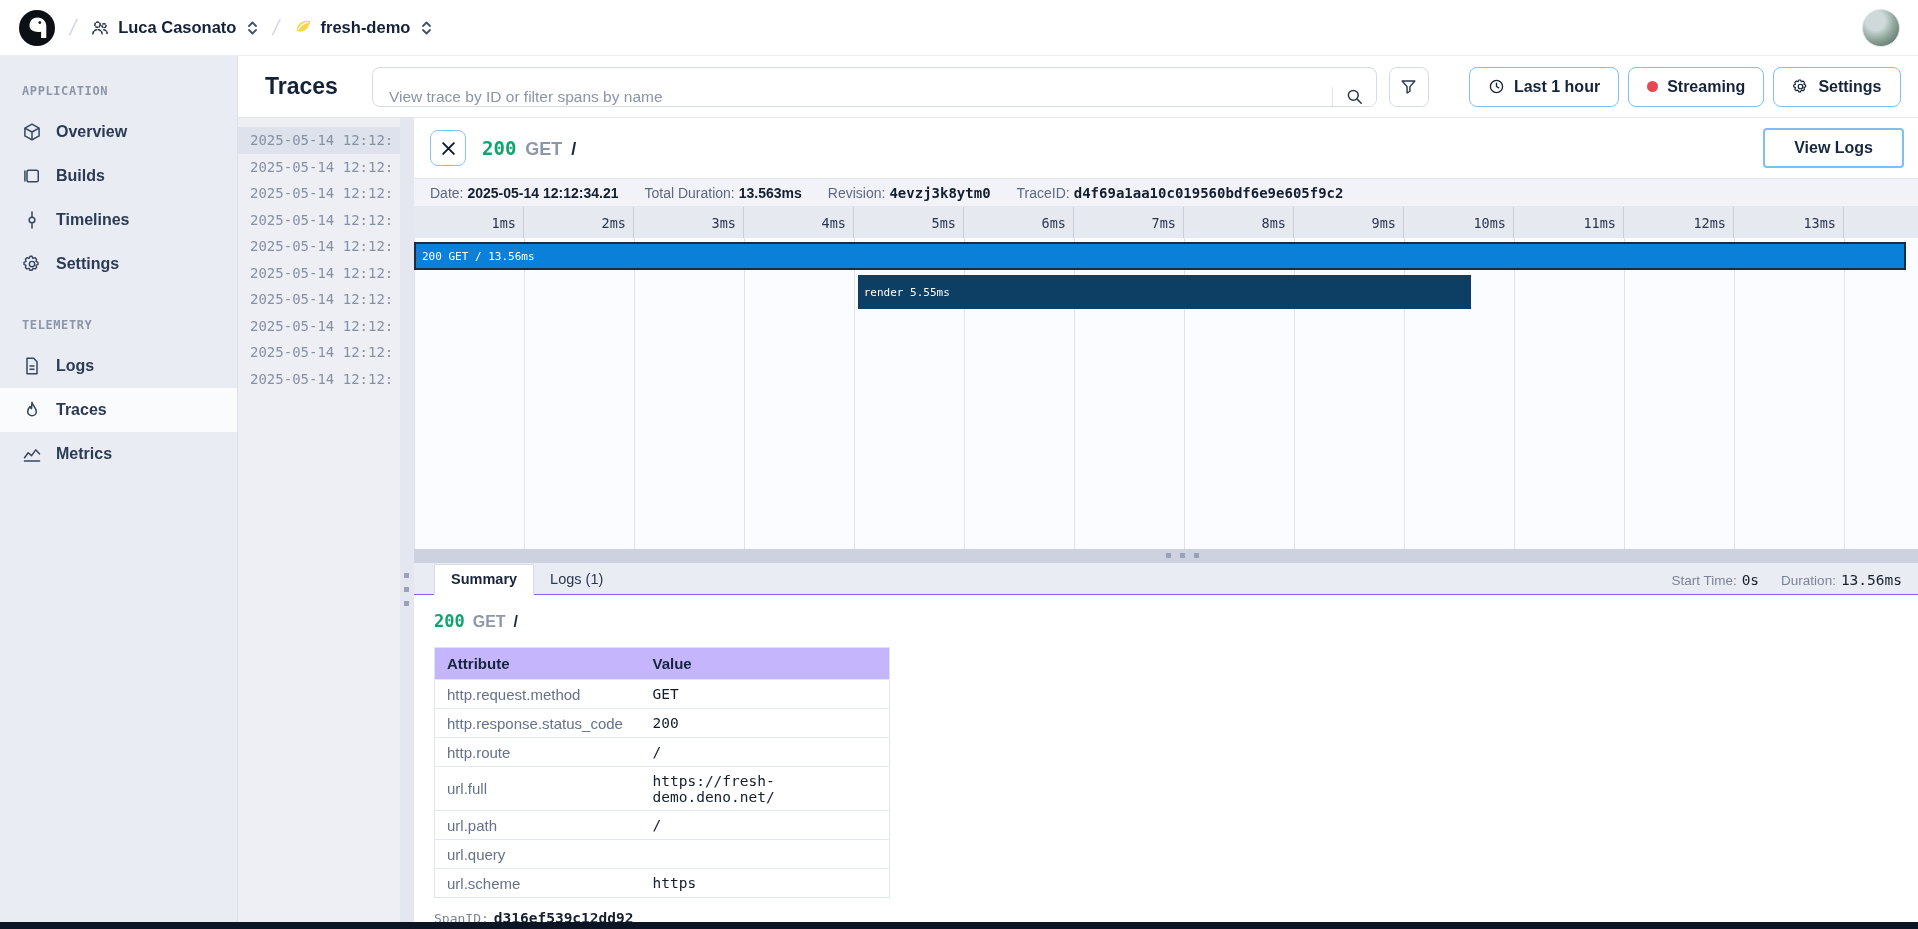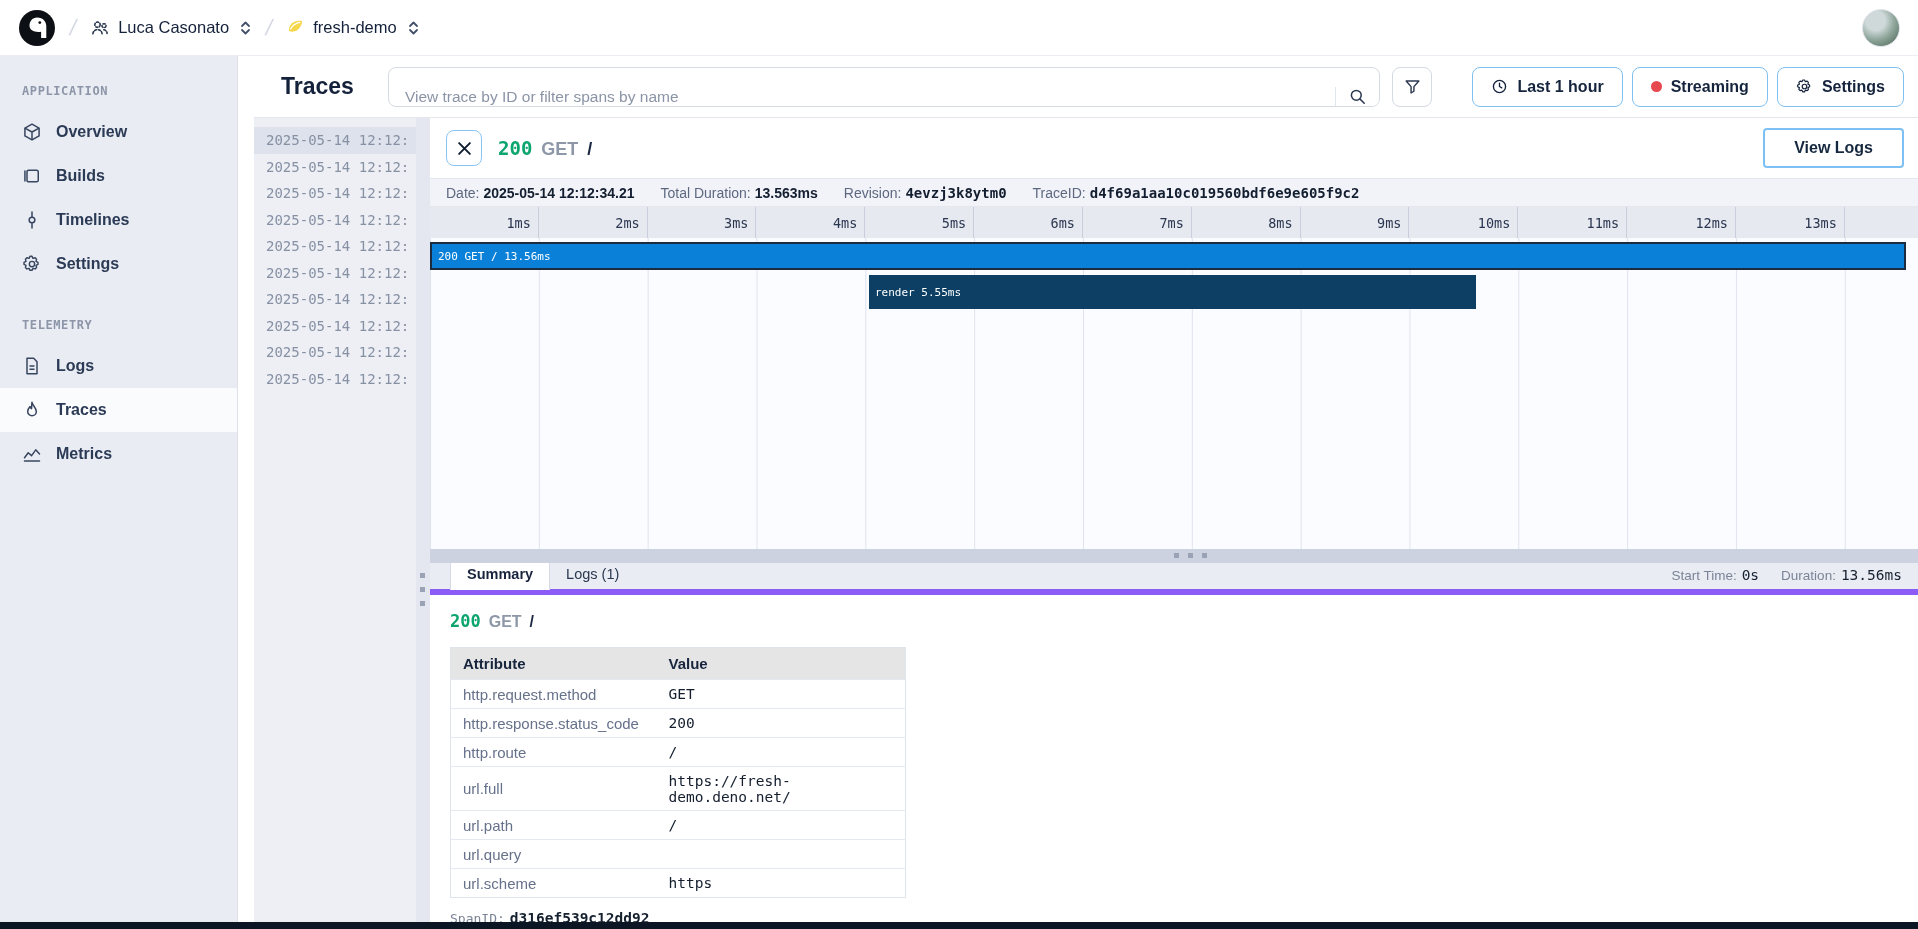--- a/index.html
+++ b/index.html
@@ -5,29 +5,29 @@
   * { margin:0; padding:0; box-sizing:border-box; }
   html,body { width:1918px; height:929px; overflow:hidden; background:#fff;
               font-family:"Liberation Sans", sans-serif; color:#1b2944; }
   .mono { font-family:"DejaVu Sans Mono", monospace; }
 
   
   .topbar { height:56px; background:#fff; display:flex; align-items:center;
             padding:0 18px; border-bottom:1px solid #eceef3; }
   .logo { width:38px; height:38px; flex:0 0 auto; }
   .crumb-sep { color:#d3d8e2; font-size:22px; font-weight:300; margin:0 14px; transform:skewX(-12deg); }
-  .crumb { display:flex; align-items:center; gap:8px; font-size:16.5px; font-weight:400; color:#14213a; cursor:pointer; }
+  .crumb { display:flex; align-items:center; gap:8px; font-size:16.5px; font-weight:700; color:#14213a; cursor:pointer; }
   .crumb svg.sel { margin-left:2px; }
   .topbar-spacer { flex:1; }
   .avatar { width:38px; height:38px; border-radius:50%;
             background:radial-gradient(circle at 35% 30%, #cfd9da 0 28%, #8fa69b 55%, #44604f 100%);
             border:1px solid #dfe3ea; }
 
   
-  .shell { display:flex; height:866px;gap:16px; }
+  .shell { display:flex; height:866px; }
   .sidebar { width:238px; background:#e9ecf3; border-right:1px solid #dde0e9; padding-top:18px; flex:0 0 auto; }
   .side-section { font-family:"DejaVu Sans Mono", monospace; font-size:12px; font-weight:700;
                   letter-spacing:.6px; color:#8d95a8; padding:10px 22px 12px; }
   .side-item { display:flex; align-items:center; gap:14px; padding:12px 22px; font-size:16px;
                font-weight:700; color:#2b3a55; cursor:pointer; }
   .side-item svg { stroke:#37455f; }
   .side-item.active { background:#fafbfd; }
   .side-gap { height:22px; }
 
   .workspace { flex:1; display:flex; flex-direction:column; min-width:0; }
@@ -92,38 +92,38 @@
                background-size:7.314% 100%; }
   .tspan { position:absolute; display:flex; align-items:center; padding-left:6px; color:#fff;
            font-family:"DejaVu Sans Mono", monospace; font-size:11px; white-space:nowrap; overflow:hidden; cursor:pointer; }
   .span-root { height:28px; border:2px solid #1c2c40; z-index:2; }
   .span-child { height:34px; }
 
   .h-splitter { height:14px; background:#ccd2df; position:relative; cursor:row-resize; }
   .h-splitter .dots { position:absolute; left:50%; top:4px; display:flex; gap:9px; }
 
   
-  .details-tabs { height:32px; background:#e9ecf3; border-bottom:6px solid #8b5cf6; display:flex;
+  .details-tabs { height:32px; background:#e9ecf3; border-bottom:1px solid #8b5cf6; display:flex;
                   align-items:flex-end; padding:0 16px 0 20px; }
   .tab { padding:6px 16px 7px; font-size:14.5px; color:#2a3850; cursor:pointer; }
   .tab.active { background:#fff; border:1px solid #d6dae4; border-bottom:1px solid #fff; margin-bottom:-1px;
                 font-weight:700; color:#17243c; }
   .details-tabs .spacer { flex:1; }
   .range-info { display:flex; align-items:center; gap:22px; padding-bottom:6px; font-size:13.5px; }
   .range-info .lbl { color:#7b8496; font-weight:400; }
   .range-info .val { font-family:"DejaVu Sans Mono", monospace; font-size:14.5px; color:#16202f; margin-left:5px; }
 
   .details-content { flex:1; background:#fff; padding:16px 0 0 20px; overflow:hidden; }
   .sum-title { display:flex; align-items:baseline; gap:8px; margin-bottom:16px; }
   .sum-title .code { font-family:"DejaVu Sans Mono", monospace; font-weight:700; font-size:17px; color:#0da56e; }
   .sum-title .method { font-size:16px; font-weight:700; color:#8d97a8; }
   .sum-title .route { font-size:16px; font-weight:700; color:#1a2840; }
 
   table.attr { border-collapse:collapse; width:456px; border:1px solid #dfe3ec; }
-  table.attr th { background:#e5e5e5; text-align:left; font-size:15px; font-weight:700; color:#16243c;
+  table.attr th { background:#c4b5fd; text-align:left; font-size:15px; font-weight:700; color:#16243c;
                   padding:7px 12px; }
   table.attr th:first-child { width:206px; }
   table.attr td { border-top:1px solid #e4e8f0; padding:5.5px 12px; font-size:15px; color:#66718a; height:28px; }
   table.attr td.val { font-family:"DejaVu Sans Mono", monospace; font-size:14.5px; color:#141e2e; }
 
   .spanid-line { margin-top:12px; font-size:13px; }
   .spanid-line .lbl { font-family:"DejaVu Sans Mono", monospace; color:#7b8496; }
   .spanid-line .val { font-family:"DejaVu Sans Mono", monospace; font-size:14.5px; color:#15202f; font-weight:700; margin-left:5px; }
 
   .footer-bar { position:fixed; left:0; bottom:0; width:1918px; height:7px; background:#0c1523; }

